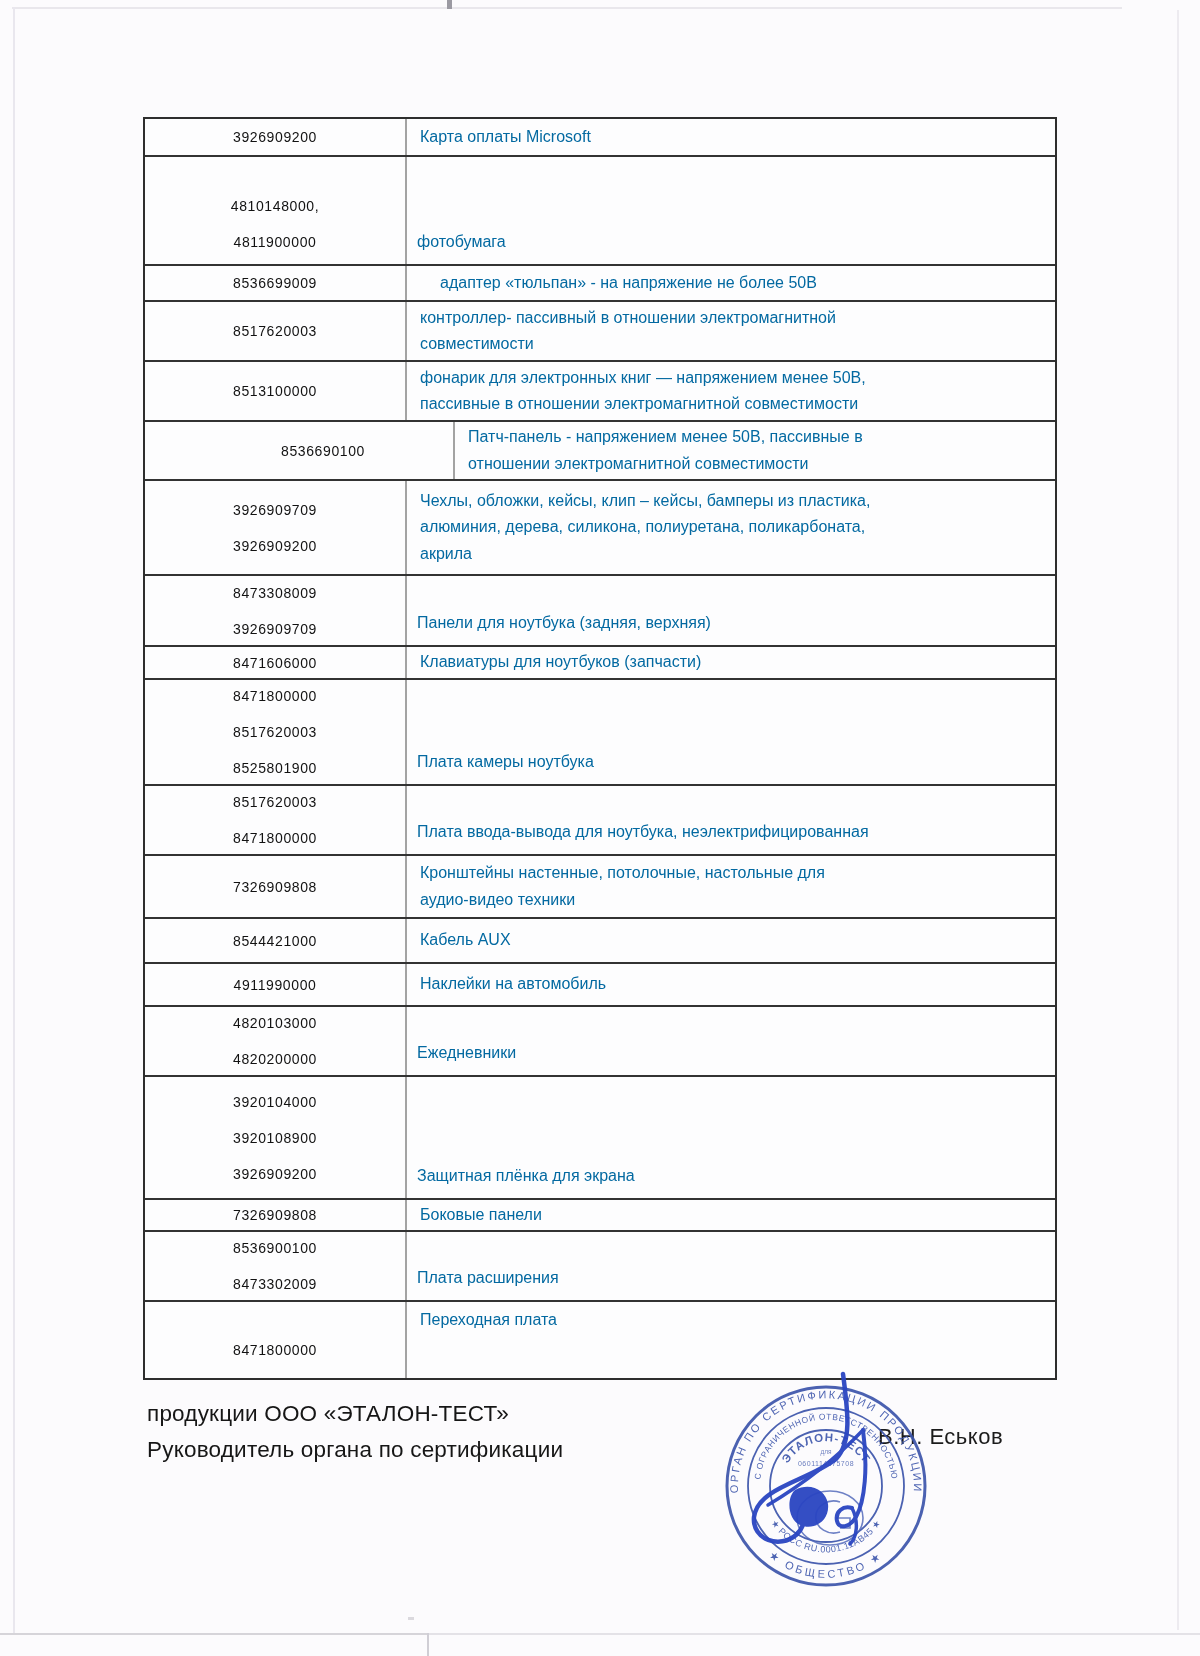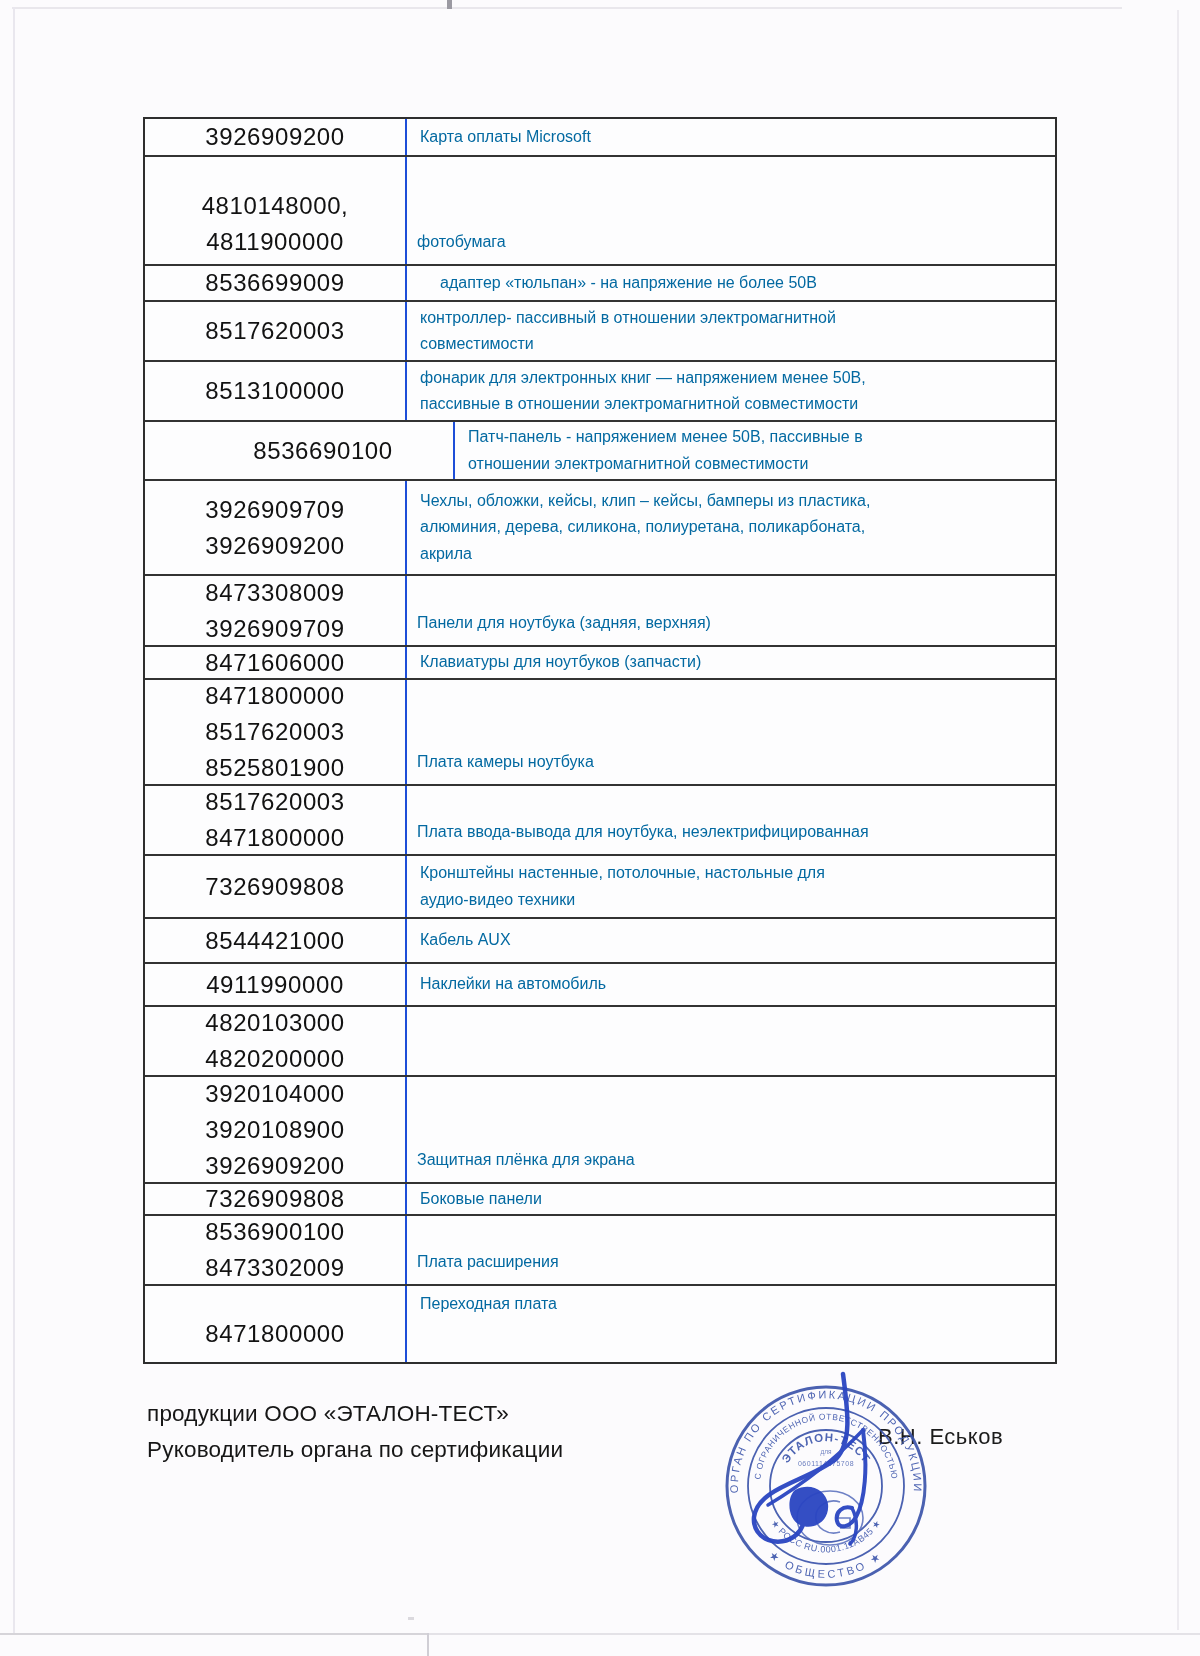--- a/index.html
+++ b/index.html
@@ -26,23 +26,23 @@
   
   .doc-table{
     position:absolute;left:143px;top:117px;width:914px;
     border:2px solid #2e2e2e;box-sizing:border-box;
     background:#fdfdfe;
   }
   .t-row{display:flex;box-sizing:border-box;}
   .t-row + .t-row{border-top:2px solid #333333;}
   .code-cell{
     width:262px;flex:0 0 262px;box-sizing:border-box;
-    border-right:2px solid #1d4ed8;
+    border-right:2px solid #a3a3a3;
     display:flex;flex-direction:column;justify-content:center;align-items:center;
-    font-size:24px;letter-spacing:0.6px;line-height:36px;color:#121212;
+    font-size:14px;letter-spacing:0.6px;line-height:36px;color:#121212;
   }
   .code-cell.low{padding-top:26px;}
   .code-cell.bottom{justify-content:flex-end;padding-bottom:10px;}
   .desc-cell{
     flex:1;box-sizing:border-box;
     padding-left:13px;padding-right:14px;
     display:flex;flex-direction:column;justify-content:center;
     font-size:16px;line-height:26.5px;color:#0369a1;
     white-space:pre-line;
   }
@@ -170,22 +170,23 @@
         <div class="code-cell">
           <div>4911990000</div>
         </div>
         <div class="desc-cell"><div>Наклейки на автомобиль</div></div>
       </div>
       <div class="t-row" style="height: 70px;">
         <div class="code-cell">
           <div>4820103000</div>
           <div>4820200000</div>
         </div>
-      </div>
-      <div class="t-row" style="height: 107px;">
+        <div class="desc-cell bottom"><div>Ежедневники</div></div>
+      </div>
+      <div class="t-row" style="height: 123px;">
         <div class="code-cell">
           <div>3920104000</div>
           <div>3920108900</div>
           <div>3926909200</div>
         </div>
         <div class="desc-cell bottom"><div>Защитная плёнка для экрана</div></div>
       </div>
       <div class="t-row" style="height: 32px;">
         <div class="code-cell">
           <div>7326909808</div>

